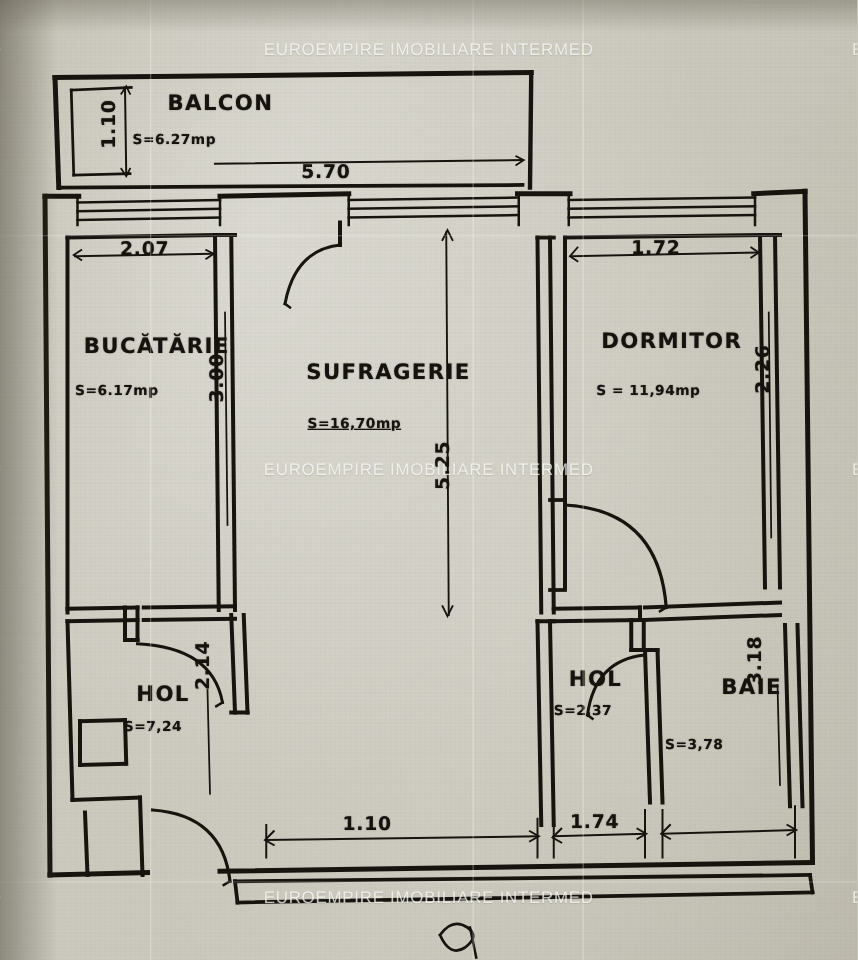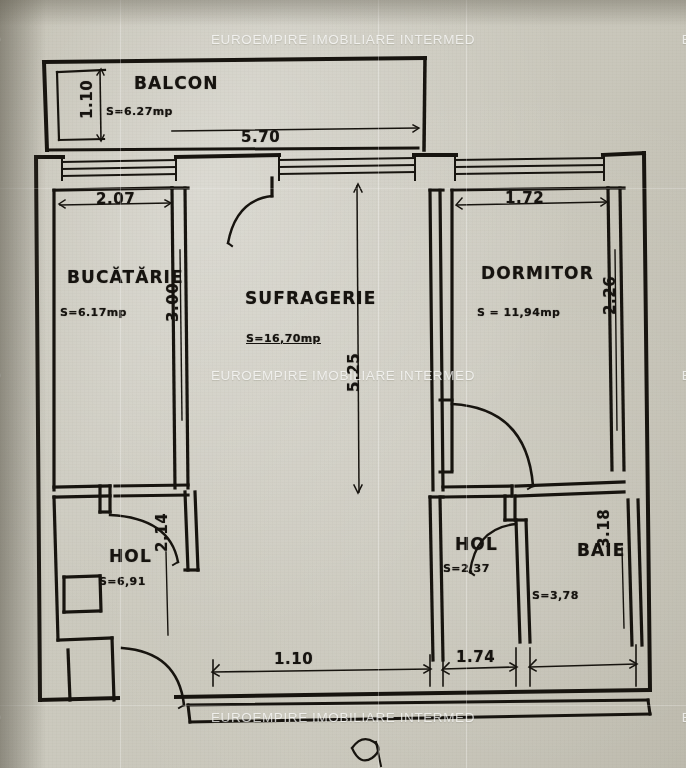--- a/index.html
+++ b/index.html
@@ -333,21 +333,21 @@
   <div class="hand room-name" style="left:245px; top:288px;">SUFRAGERIE</div>
   <div class="hand room-area" style="left:246px; top:332px;text-decoration:underline;">S=16,70mp</div>
   <div class="hand dim rot90" style="left:345px; top:392px;">5.25</div>
 
   <div class="hand dim" style="left:505px; top:189px;">1.72</div>
   <div class="hand room-name" style="left:481px; top:263px;">DORMITOR</div>
   <div class="hand room-area" style="left:477px; top:306px;">S = 11,94mp</div>
   <div class="hand dim rot90" style="left:601px; top:315px;">2.26</div>
 
   <div class="hand room-name" style="left:109px; top:546px;">HOL</div>
-  <div class="hand room-area" style="left:99px; top:575px;">S=6,91</div>
+  <div class="hand room-area" style="left:99px; top:575px;">S=7,24</div>
   <div class="hand dim rot90" style="left:153px; top:552px;">2.14</div>
 
   <div class="hand room-name" style="left:455px; top:534px;">HOL</div>
   <div class="hand room-area" style="left:443px; top:562px;">S=2,37</div>
 
   <div class="hand room-name" style="left:537px; top:540px;margin-left:40px;">BAIE</div>
   <div class="hand room-area" style="left:532px; top:589px;">S=3,78</div>
   <div class="hand dim rot90" style="left:595px; top:548px;">3.18</div>
 
   <div class="hand dim" style="left:274px; top:650px;">1.10</div>

